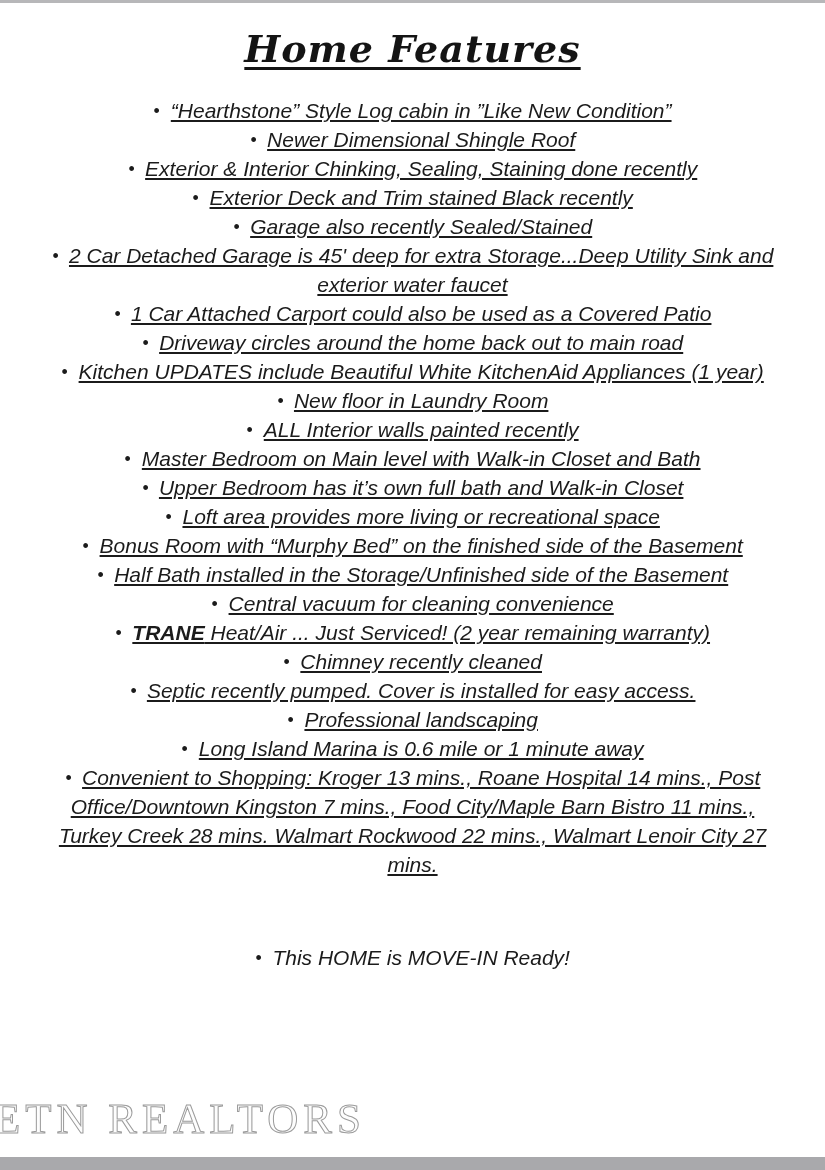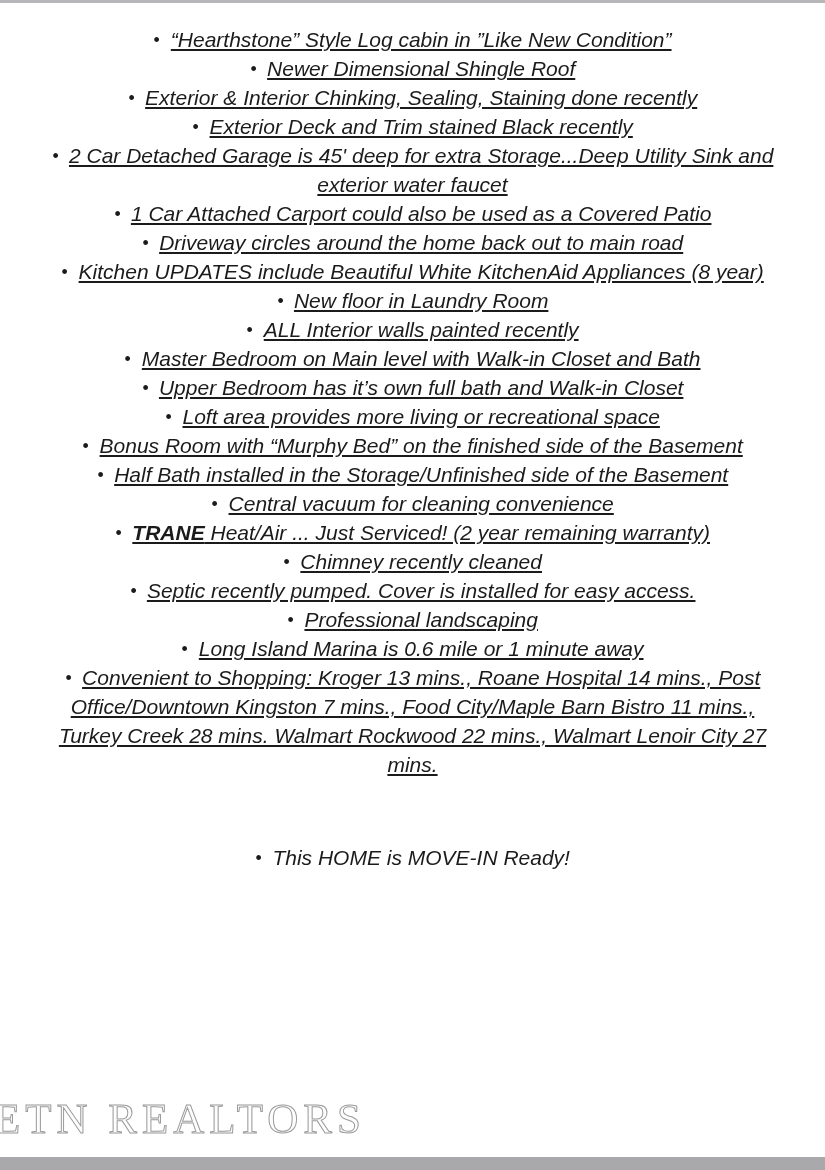--- a/index.html
+++ b/index.html
@@ -87,30 +87,32 @@
     color: #fdfdfd;
     -webkit-text-stroke: 1px #9b9b9b;
   }
 </style>
 </head>
 <body>
 
 <div class="page">
   <div class="top-line"></div>
 
+  <h1 class="title">Home Features</h1>
 
   <div class="features" id="features-list">
       <div class="feature-item"><span class="bullet">•</span><span>“Hearthstone” Style Log cabin in ”Like New Condition”</span></div>
       <div class="feature-item"><span class="bullet">•</span><span>Newer Dimensional Shingle Roof</span></div>
       <div class="feature-item"><span class="bullet">•</span><span>Exterior &amp; Interior Chinking, Sealing, Staining done recently</span></div>
       <div class="feature-item"><span class="bullet">•</span><span>Exterior Deck and Trim stained Black recently</span></div>
+      <div class="feature-item"><span class="bullet">•</span><span>Garage also recently Sealed/Stained</span></div>
       <div class="feature-item"><span class="bullet">•</span><span>2 Car Detached Garage is 45' deep for extra Storage...Deep Utility Sink and exterior water faucet</span></div>
       <div class="feature-item"><span class="bullet">•</span><span>1 Car Attached Carport could also be used as a Covered Patio</span></div>
       <div class="feature-item"><span class="bullet">•</span><span>Driveway circles around the home back out to main road</span></div>
-      <div class="feature-item"><span class="bullet">•</span><span>Kitchen UPDATES include Beautiful White KitchenAid Appliances (8 year)</span></div>
+      <div class="feature-item"><span class="bullet">•</span><span>Kitchen UPDATES include Beautiful White KitchenAid Appliances (1 year)</span></div>
       <div class="feature-item"><span class="bullet">•</span><span>New floor in Laundry Room</span></div>
       <div class="feature-item"><span class="bullet">•</span><span>ALL Interior walls painted recently</span></div>
       <div class="feature-item"><span class="bullet">•</span><span>Master Bedroom on Main level with Walk-in Closet and Bath</span></div>
       <div class="feature-item"><span class="bullet">•</span><span>Upper Bedroom has it’s own full bath and Walk-in Closet</span></div>
       <div class="feature-item"><span class="bullet">•</span><span>Loft area provides more living or recreational space</span></div>
       <div class="feature-item"><span class="bullet">•</span><span>Bonus Room with “Murphy Bed” on the finished side of the Basement</span></div>
       <div class="feature-item"><span class="bullet">•</span><span>Half Bath installed in the Storage/Unfinished side of the Basement</span></div>
       <div class="feature-item"><span class="bullet">•</span><span>Central vacuum for cleaning convenience</span></div>
       <div class="feature-item"><span class="bullet">•</span><span class="bold">TRANE</span><span> Heat/Air ... Just Serviced!  (2 year remaining warranty)</span></div>
       <div class="feature-item"><span class="bullet">•</span><span>Chimney recently cleaned</span></div>

